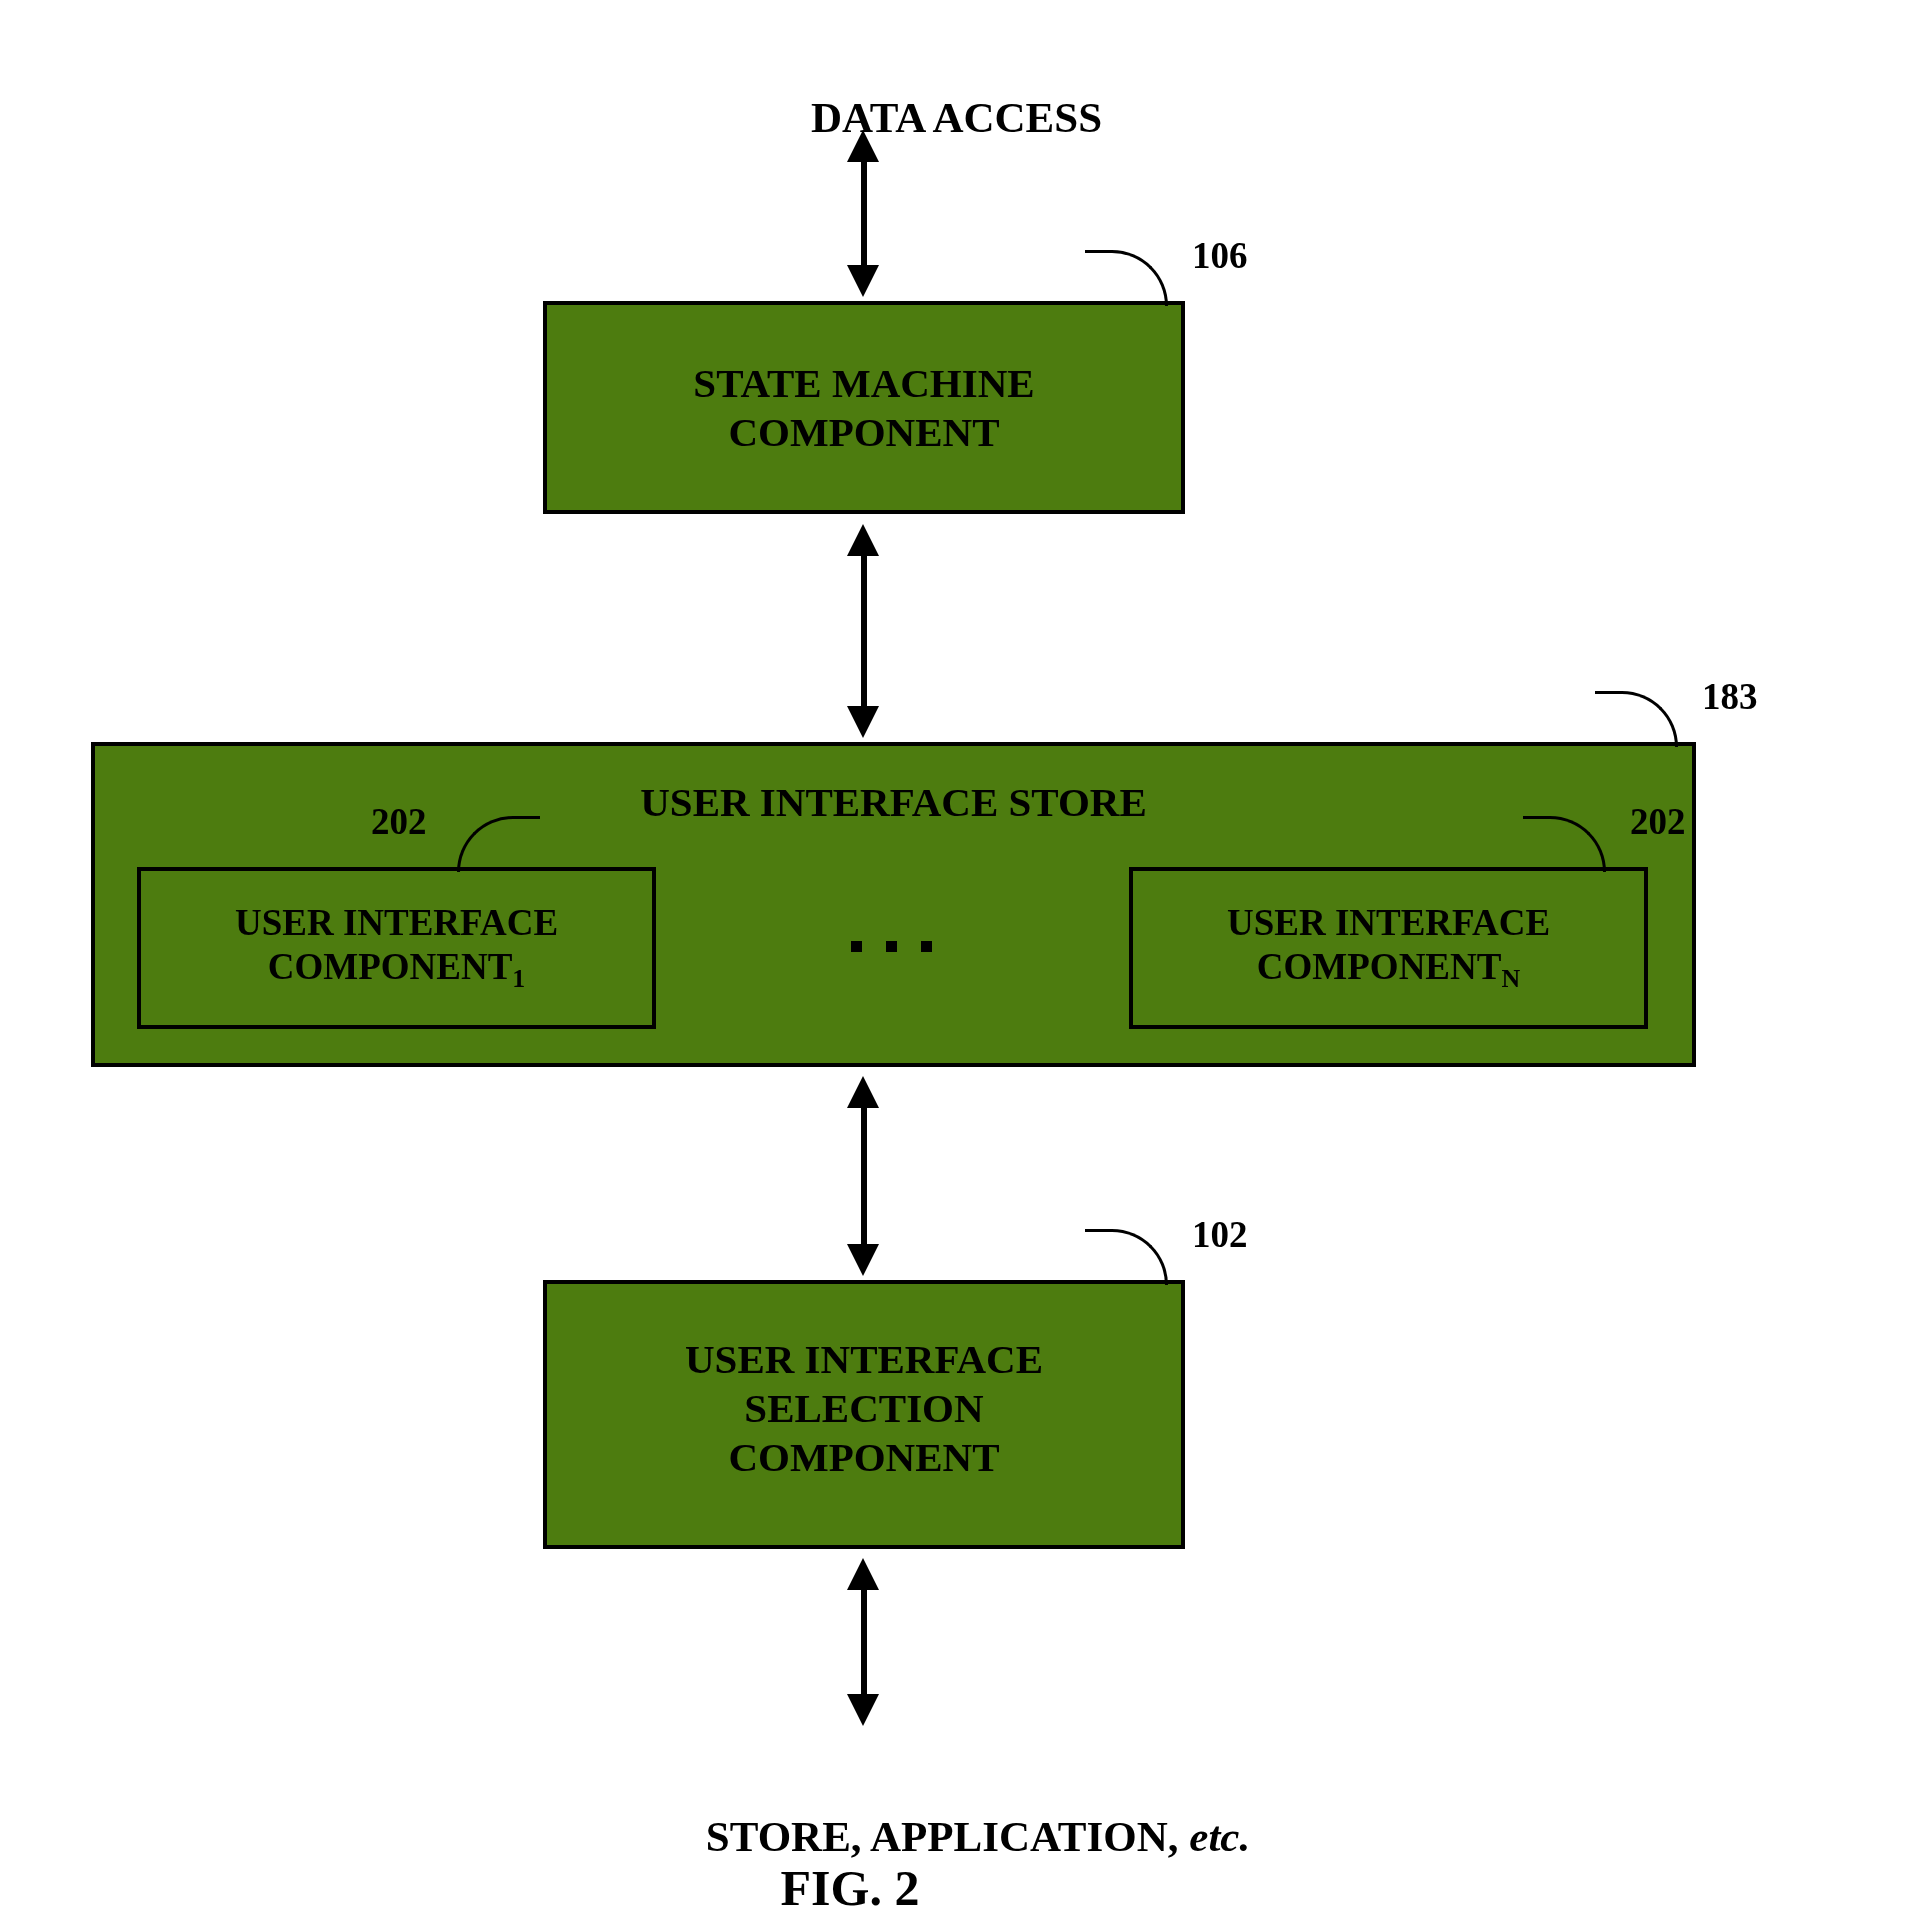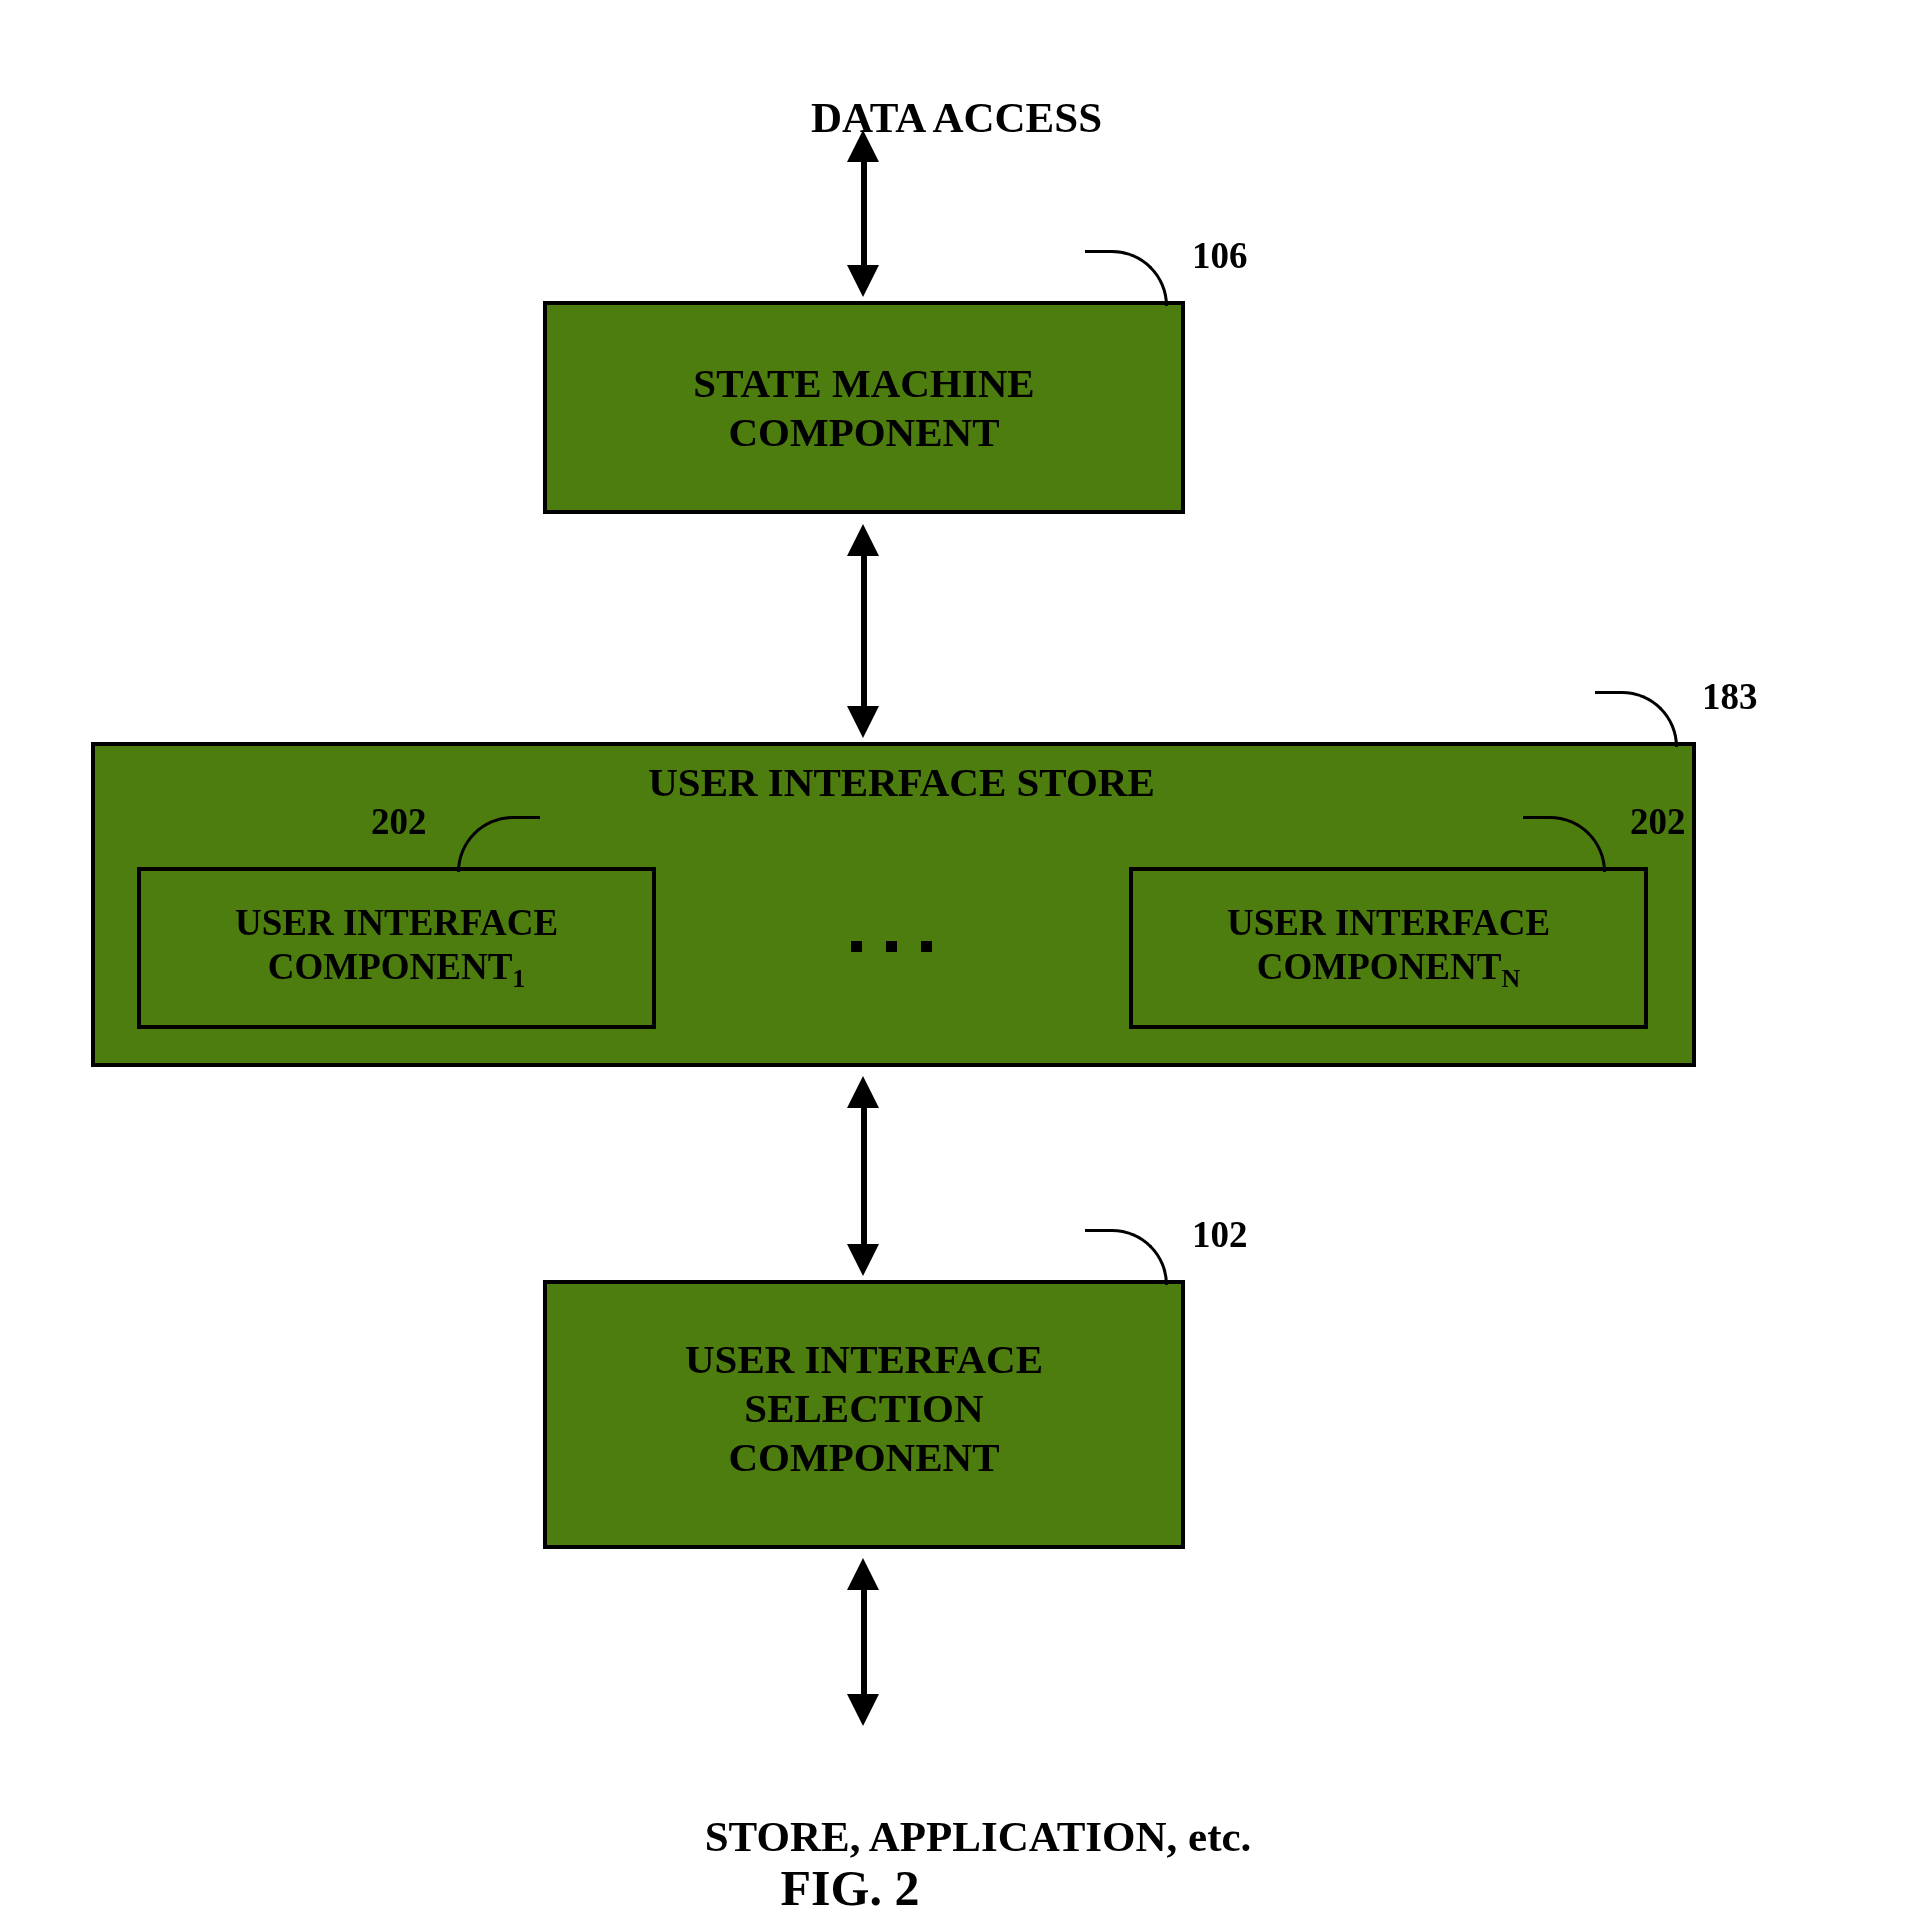--- a/index.html
+++ b/index.html
@@ -39,20 +39,21 @@
   .refnum {
     position: absolute;
     font-weight: bold;
     font-size: 37px;
   }
   .sub {
     font-size: 0.7em;
     vertical-align: sub;
   }
   .italic {
+    font-style: italic;
   }
   
   .vline {
     position: absolute;
     width: 5.6px;
     background: #000;
   }
   .ah-up, .ah-down {
     position: absolute;
     width: 0;
@@ -115,21 +116,21 @@
 
   <div class="leader" style="left:1085px; top:250px; width:83px; height:56px;"></div>
   <div class="refnum" style="left:1192px; top:234px;">106</div>
 
   <div class="ah-up" style="left:847px; top:524px;"></div>
   <div class="vline" style="left:861px; top:552px; height:158px;"></div>
   <div class="ah-down" style="left:847px; top:706px;"></div>
 
   <div class="box" style="left:91px; top:742px; width:1605px; height:325px;">
 
-    <div class="box-text" style="top:12px; font-size:41px;margin-left:8px;">USER INTERFACE STORE</div>
+    <div class="box-text" style="top:32px; font-size:41px;">USER INTERFACE STORE</div>
 
     <div class="box" style="left:42px; top:121px; width:519px; height:162px;">
       <div class="box-text" style="top:30px; font-size:37px;">
         <span>USER INTERFACE</span><br>
         <span><span>COMPONENT</span><span class="sub">1</span></span>
       </div>
     </div>
 
     <div class="leader-left" style="left:362px; top:70px; width:83px; height:56px;"></div>
     <div class="refnum" style="left:276px; top:54px;">202</div>

